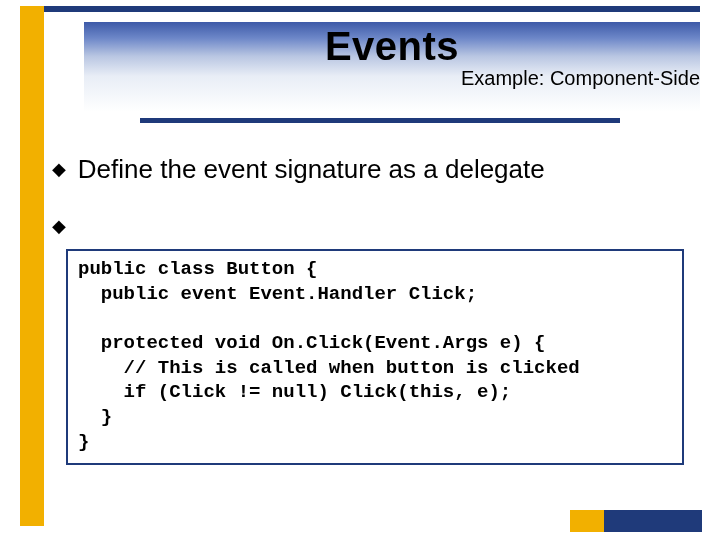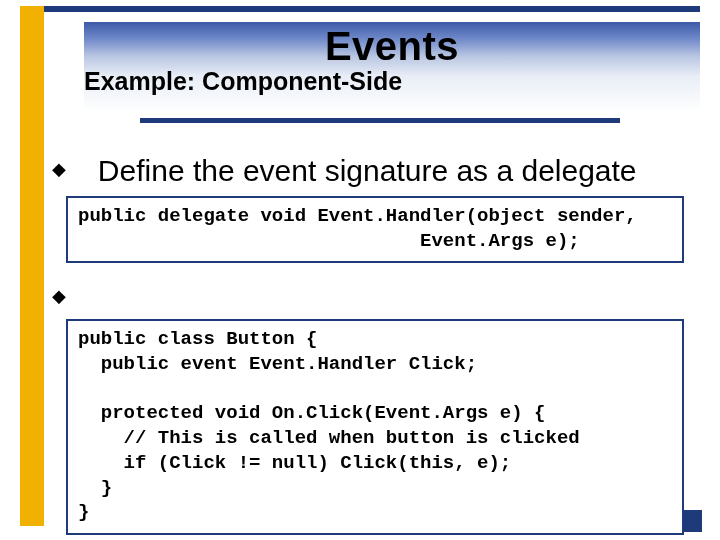--- a/index.html
+++ b/index.html
@@ -4,26 +4,26 @@
 <style>
   * { margin: 0; padding: 0; box-sizing: border-box; }
   html, body { width: 720px; height: 540px; overflow: hidden; font-family: Arial, Helvetica, sans-serif; background: #fff; }
   .slide { position: relative; width: 680px; height: 540px; background: #fff; }
   .top-bar { position: absolute; top: 6px; left: 20px; width: 680px; height: 6px; background: #1f3a7a; }
   .left-bar { position: absolute; top: 6px; left: 20px; width: 24px; height: 520px; background: #f2b000; z-index: 0; }
   .title-block { position: absolute; top: 22px; left: 84px; width: 616px; height: 90px;
     background: linear-gradient(to bottom, #3d5aa8 0%, #6d87c8 18%, #b9c6e2 38%, #e8edf6 60%, #ffffff 100%);
     z-index: 2; }
   .title { text-align: center; font-weight: bold; font-size: 40px; color: #000; padding-top: 2px; letter-spacing: 0.5px; }
-  .subtitle { text-align: left; font-weight: bold; font-size: 25px; color: #000; margin-top: -2px; }
+  .subtitle { text-align: right; font-weight: normal; font-size: 20px; color: #000; margin-top: -2px; }
   .subtitle-rule { position: absolute; left: 140px; top: 118px; width: 480px; height: 5px; background: #1f3a7a; z-index: 3; }
   .content { position: absolute; left: 52px; top: 150px; width: 640px; z-index: 2; }
   .bullet-row { display: flex; align-items: flex-start; margin-top: 4px; margin-bottom: 8px; }
   .bullet-glyph { color: #000; font-size: 18px; line-height: 30px; margin-right: 12px; }
-  .bullet-text { font-size: 30px; color: #000; margin-left: 20px; }
+  .bullet-text { font-size: 26px; color: #000; }
   .code-box { margin-left: 14px; width: 618px; border: 2px solid #1f3a7a; background: #fff; padding: 6px 10px 8px 10px;
     font-family: "Courier New", Courier, monospace; font-weight: bold; font-size: 19px; line-height: 1.3; white-space: pre; color: #000; }
   .gap { height: 14px; }
   .bottom-bar { position: absolute; left: 570px; bottom: 8px; width: 132px; height: 22px; background: #f2b000; z-index: 0; }
   .bottom-overlay { position: absolute; left: 604px; bottom: 8px; width: 98px; height: 22px; background: #1f3a7a; z-index: 1; }
 </style>
 </head>
 <body>
 
 <div class="slide">
@@ -36,22 +36,20 @@
   </div>
   <div class="subtitle-rule"></div>
 
   <div class="content">
 
     <div class="bullet-row">
       <div class="bullet-glyph">◆</div>
       <div class="bullet-text">Define the event signature as a delegate</div>
     </div>
 
-    <div class="code-box">public delegate void Event.Handler(object sender,
-                              Event.Args e);</div>
 
     <div class="gap"></div>
 
     <div class="bullet-row">
       <div class="bullet-glyph">◆</div>
     </div>
 
     <div class="code-box">public class Button {
   public event Event.Handler Click;
 

